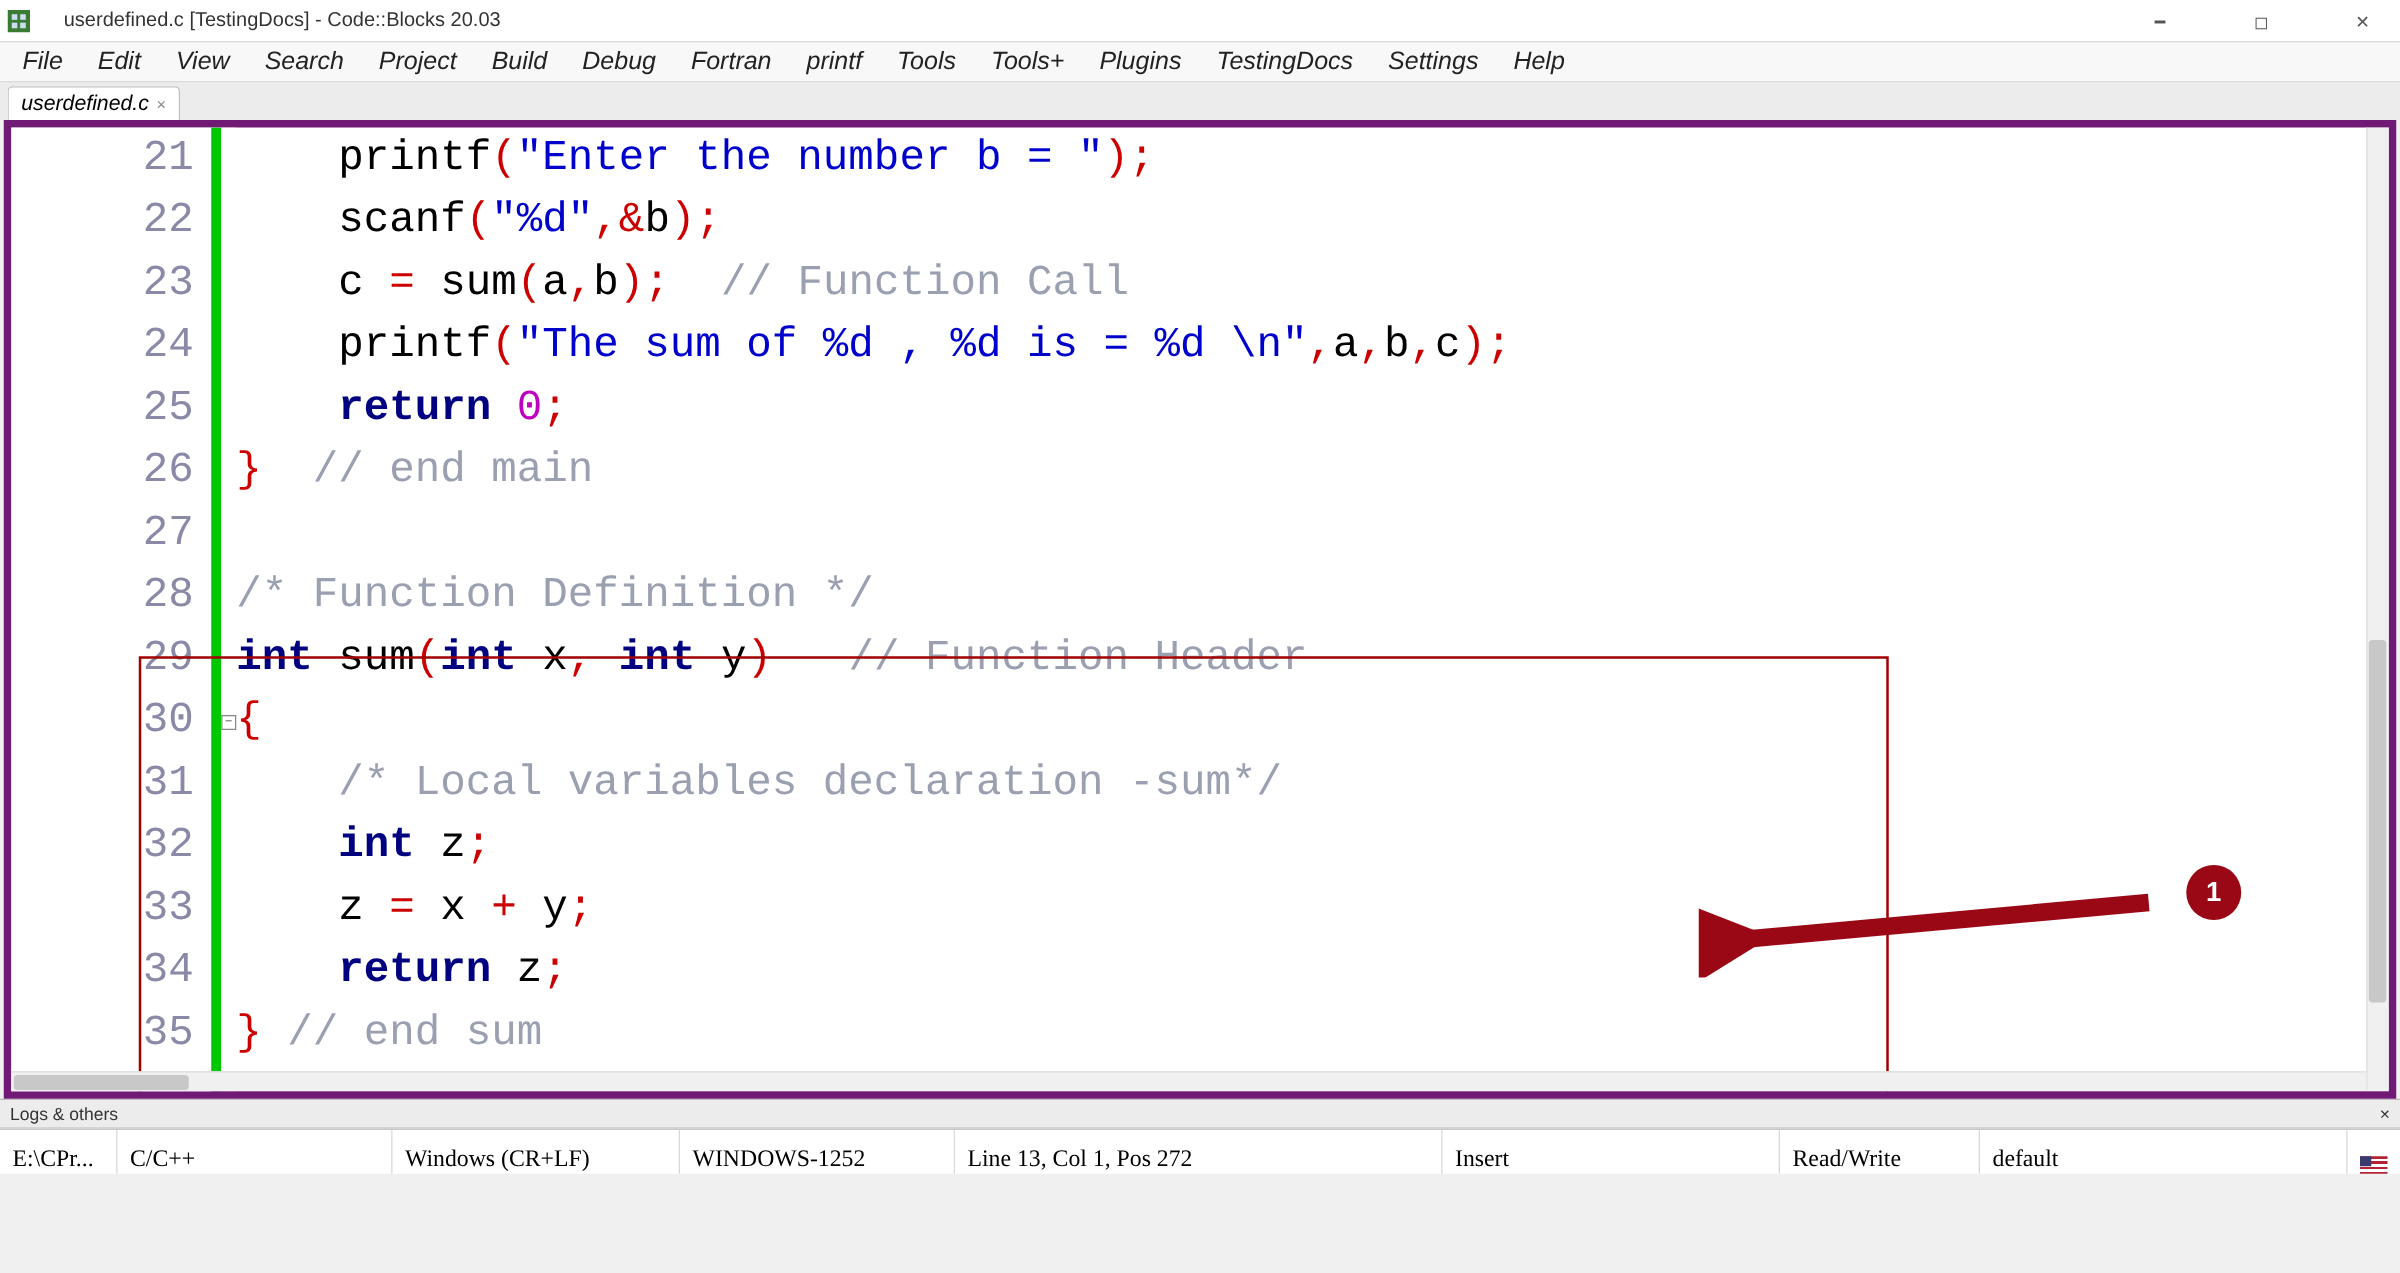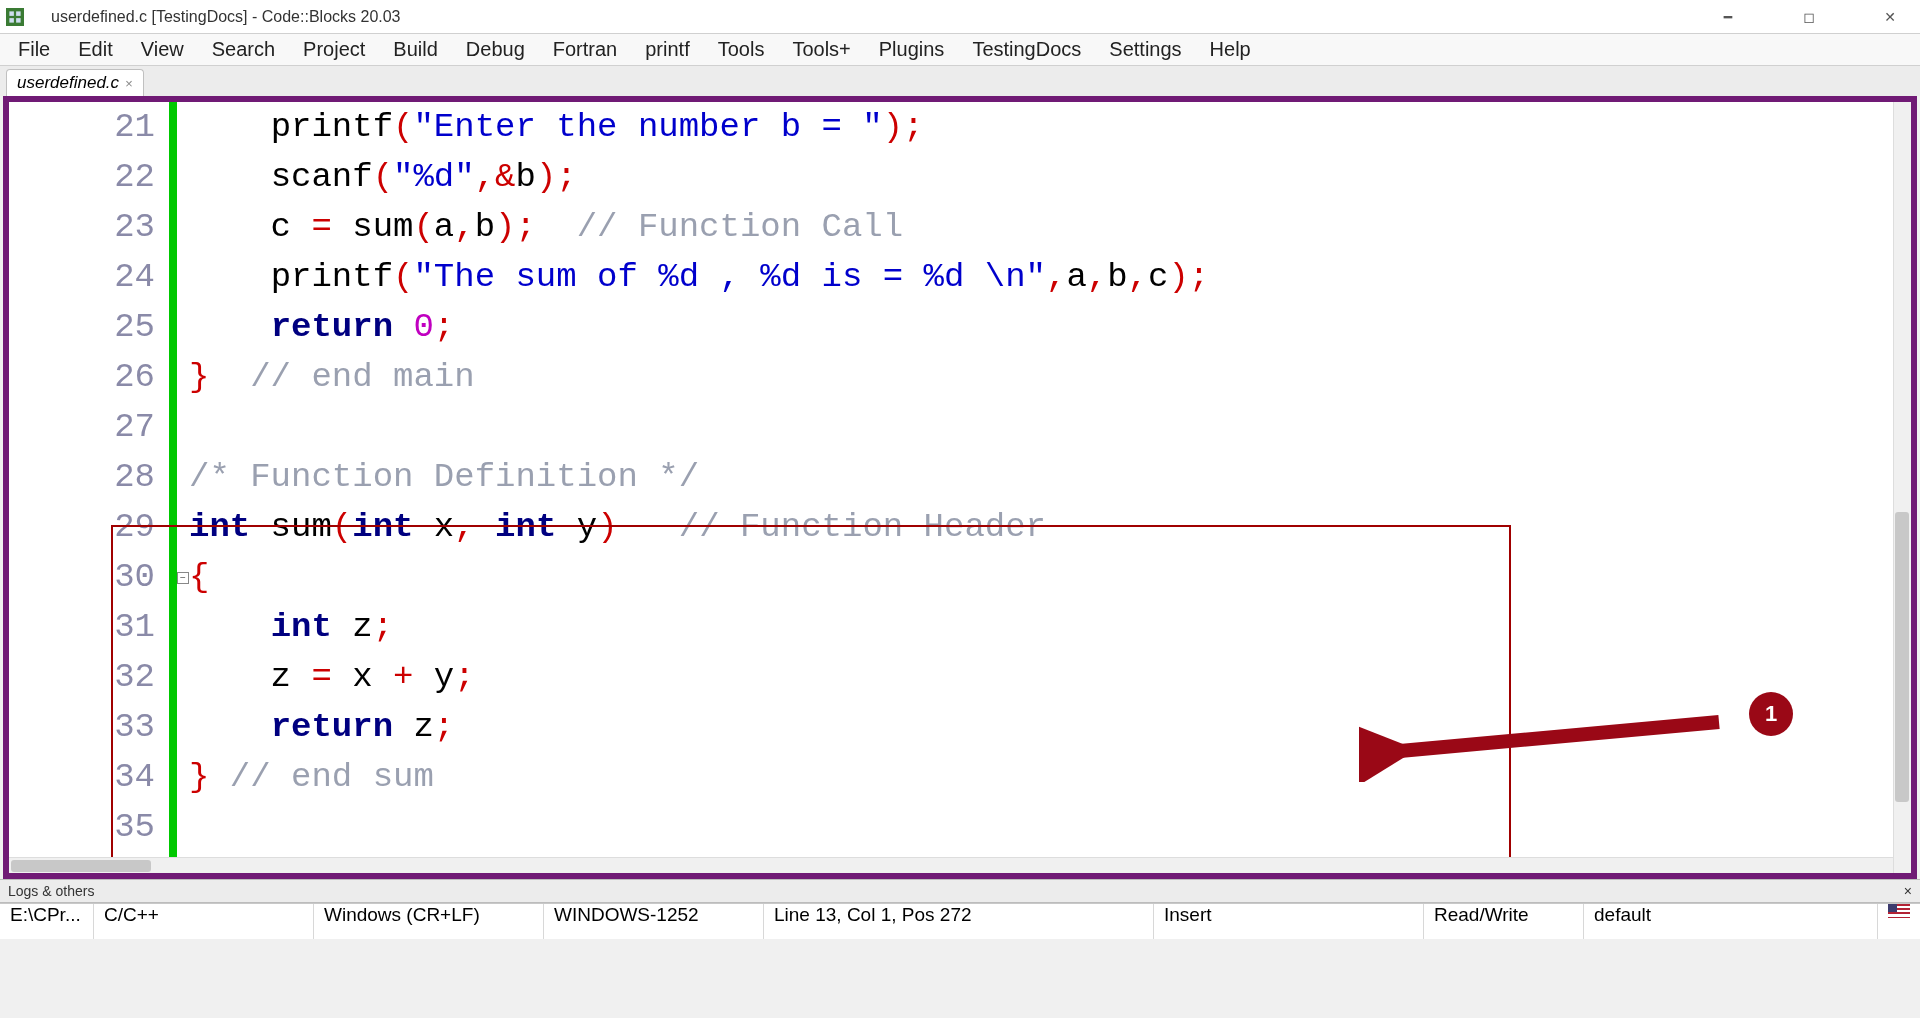--- a/index.html
+++ b/index.html
@@ -5,21 +5,21 @@
 * { margin:0; padding:0; box-sizing:border-box; }
 body { font-family:"Segoe UI",Tahoma,sans-serif; font-size:14px; background:#f0f0f0; color:#000; width:1920px; height:1018px; overflow:hidden; position:relative; }
 
 
 .titlebar { height:34px; background:#fff; display:flex; align-items:center; padding:0 0 0 6px; border-bottom:1px solid #d0d0d0;gap:21px; }
 .titlebar .app-icon { width:18px; height:18px; margin-right:6px; }
 .titlebar .title { font-size:16px; color:#333; flex:1; }
 .titlebar .win-btn { width:60px; height:34px; display:flex; align-items:center; justify-content:center; color:#555; font-size:14px; }
 
 
-.menubar { height:32px; background:#f8f8f8; display:flex; align-items:center; padding:0 4px; border-bottom:1px solid #d0d0d0; }
+.menubar { height:32px; background:#f8f8f8; display:flex; align-items:center; padding:0 4px; border-bottom:1px solid #d0d0d0;font-style:italic; }
 .menubar .menu-item { padding:4px 14px; font-size:20px; color:#222; }
 
 
 .tabstrip { height:30px; background:#ececec; display:flex; align-items:flex-end; padding:0 6px; }
 .tab { background:#fff; border:1px solid #c0c0c0; border-bottom:none; border-radius:4px 4px 0 0; padding:3px 10px; font-size:17px; display:flex; align-items:center; gap:6px;font-style:italic;}
 .tab .close-x { color:#888; font-size:13px; }
 
 
 .editor-wrap { position:relative; background:#fff; height:783px; border:6px solid #701a75; margin:0 3px; overflow:hidden;}
 .editor { position:absolute; inset:0; overflow:hidden; }
@@ -44,21 +44,21 @@
 
 
 .v-scroll { position:absolute; top:0; right:0; width:18px; height:100%; background:#f0f0f0; border-left:1px solid #ddd; }
 .v-thumb  { position:absolute; right:2px; width:14px; background:#c8c8c8; border-radius:3px; }
 .h-scroll { position:absolute; left:0; bottom:0; right:18px; height:16px; background:#f0f0f0; border-top:1px solid #ddd; }
 .h-thumb  { position:absolute; top:2px; height:12px; background:#c8c8c8; border-radius:3px; }
 
 
 .logs-panel { height:24px; background:#ececec; border-top:1px solid #bcbcbc; border-bottom:1px solid #bcbcbc; display:flex; align-items:center; padding:0 8px; font-size:14px; color:#333; justify-content:space-between;}
 .statusbar { height:36px; background:#fff; display:flex; align-items:center; font-size:19px; border-top:1px solid #c8c8c8;}
-.statusbar .cell { padding:0 10px; border-right:1px solid #d8d8d8; height:100%; display:flex; align-items:flex-start; }
+.statusbar .cell { padding:0 10px; border-right:1px solid #d8d8d8; height:100%; display:flex; align-items:flex-end;font-family:Liberation Serif, serif; }
 .statusbar .cell:last-child { border-right:none; margin-left:auto; }
 .flag { display:inline-block; width:22px; height:14px; background:linear-gradient(#b22234 0 15%,#fff 15% 30%,#b22234 30% 45%,#fff 45% 60%,#b22234 60% 75%,#fff 75% 90%,#b22234 90% 100%); position:relative;}
 .flag::before{content:"";position:absolute;left:0;top:0;width:9px;height:8px;background:#3c3b6e;}
 </style>
 </head>
 <body>
 
 <div class="titlebar">
   <span class="app-icon">
     <svg viewBox="0 0 16 16">
@@ -127,20 +127,21 @@
         <div class="row"><span>    </span><span>printf</span><span class="pn">(</span><span class="str">"Enter the number b = "</span><span class="pn">)</span><span class="op">;</span></div>
         <div class="row"><span>    </span><span>scanf</span><span class="pn">(</span><span class="str">"%d"</span><span class="op">,</span><span class="op">&amp;</span><span>b</span><span class="pn">)</span><span class="op">;</span></div>
         <div class="row"><span>    c </span><span class="op">=</span><span> sum</span><span class="pn">(</span><span>a</span><span class="op">,</span><span>b</span><span class="pn">)</span><span class="op">;</span><span>  </span><span class="cmt">// Function Call</span></div>
         <div class="row"><span>    </span><span>printf</span><span class="pn">(</span><span class="str">"The sum of %d , %d is = %d \n"</span><span class="op">,</span><span>a</span><span class="op">,</span><span>b</span><span class="op">,</span><span>c</span><span class="pn">)</span><span class="op">;</span></div>
         <div class="row"><span>    </span><span class="kw">return</span><span> </span><span class="num">0</span><span class="op">;</span></div>
         <div class="row"><span class="pn">}</span><span>  </span><span class="cmt">// end main</span></div>
         <div class="row"><span></span></div>
         <div class="row"><span class="cmt">/* Function Definition */</span></div>
         <div class="row"><span class="kw">int</span><span> sum</span><span class="pn">(</span><span class="kw">int</span><span> x</span><span class="op">,</span><span> </span><span class="kw">int</span><span> y</span><span class="pn">)</span><span>   </span><span class="cmt">// Function Header</span></div>
         <div class="row"><span class="pn">{</span></div>
+        <div class="row"><span>    </span><span class="cmt">/* Local variables declaration -sum*/</span></div>
         <div class="row"><span>    </span><span class="kw">int</span><span> z</span><span class="op">;</span></div>
         <div class="row"><span>    z </span><span class="op">=</span><span> x </span><span class="op">+</span><span> y</span><span class="op">;</span></div>
         <div class="row"><span>    </span><span class="kw">return</span><span> z</span><span class="op">;</span></div>
         <div class="row"><span class="pn">}</span><span> </span><span class="cmt">// end sum</span></div>
         <div class="row"><span></span></div>
       </div>
 
     <div class="annot-box" style="left:102px; top:423px; width:1400px; height:490px;"></div>
 
     <svg class="annot-arrow" style="left:1350px; top:600px; width:370px; height:80px">

